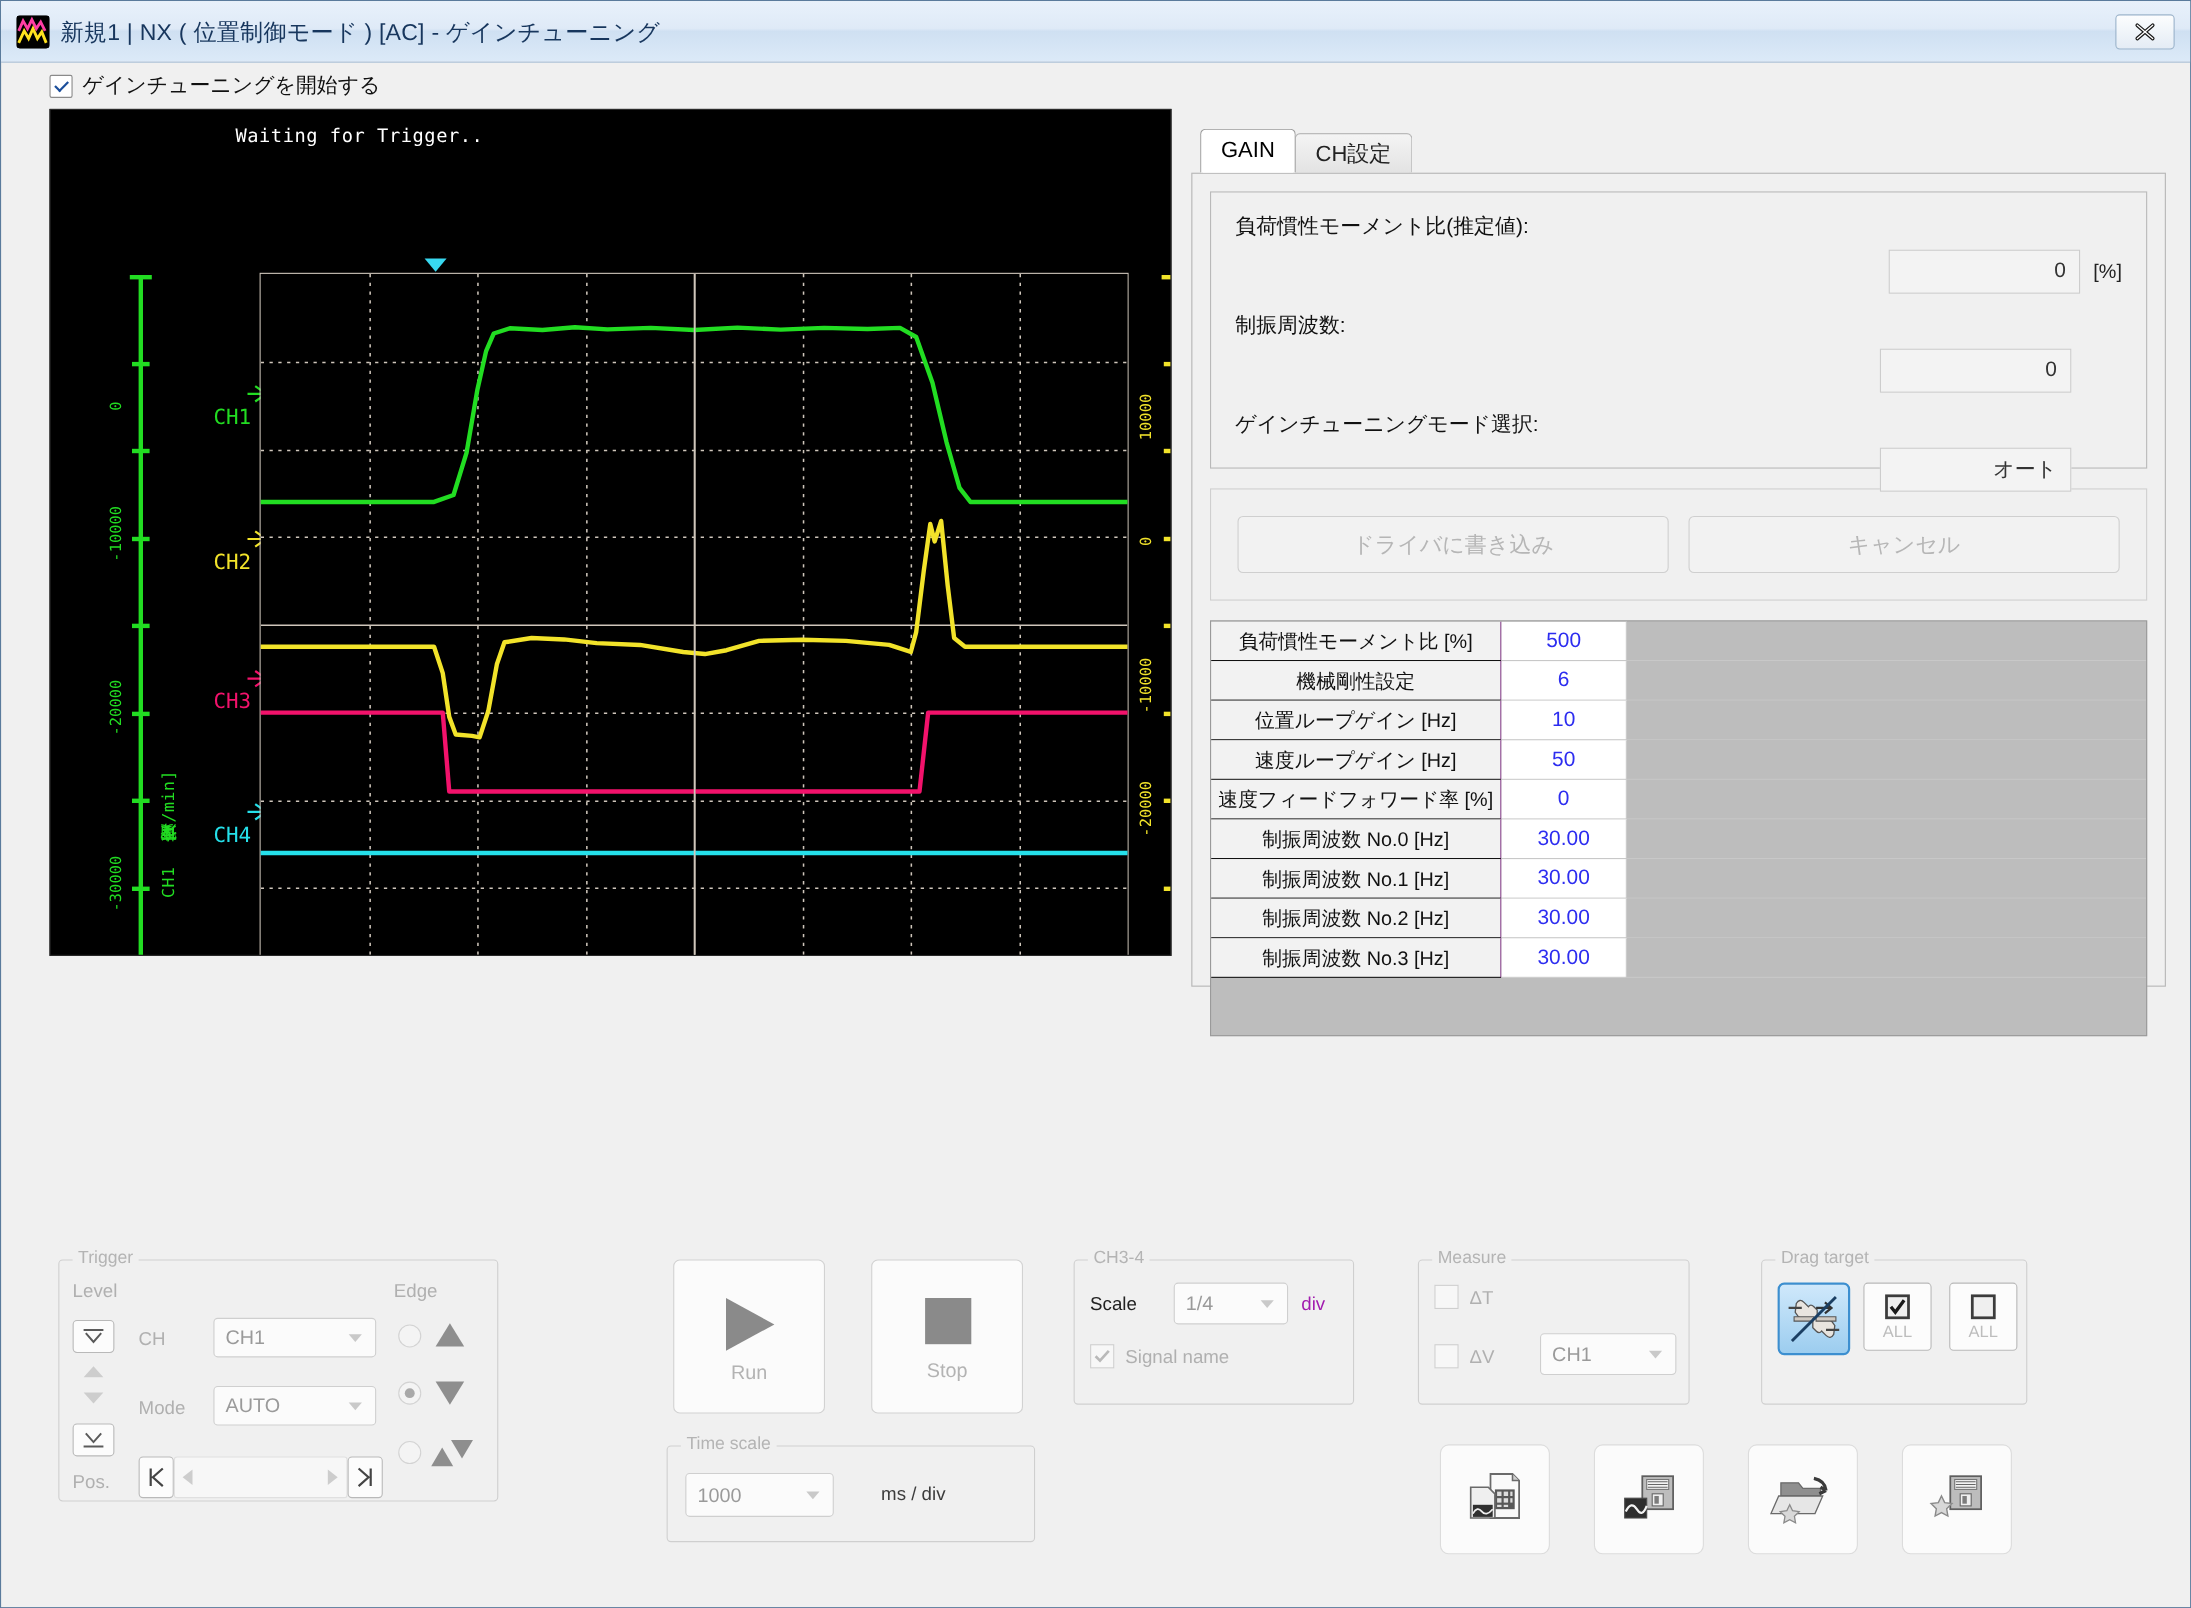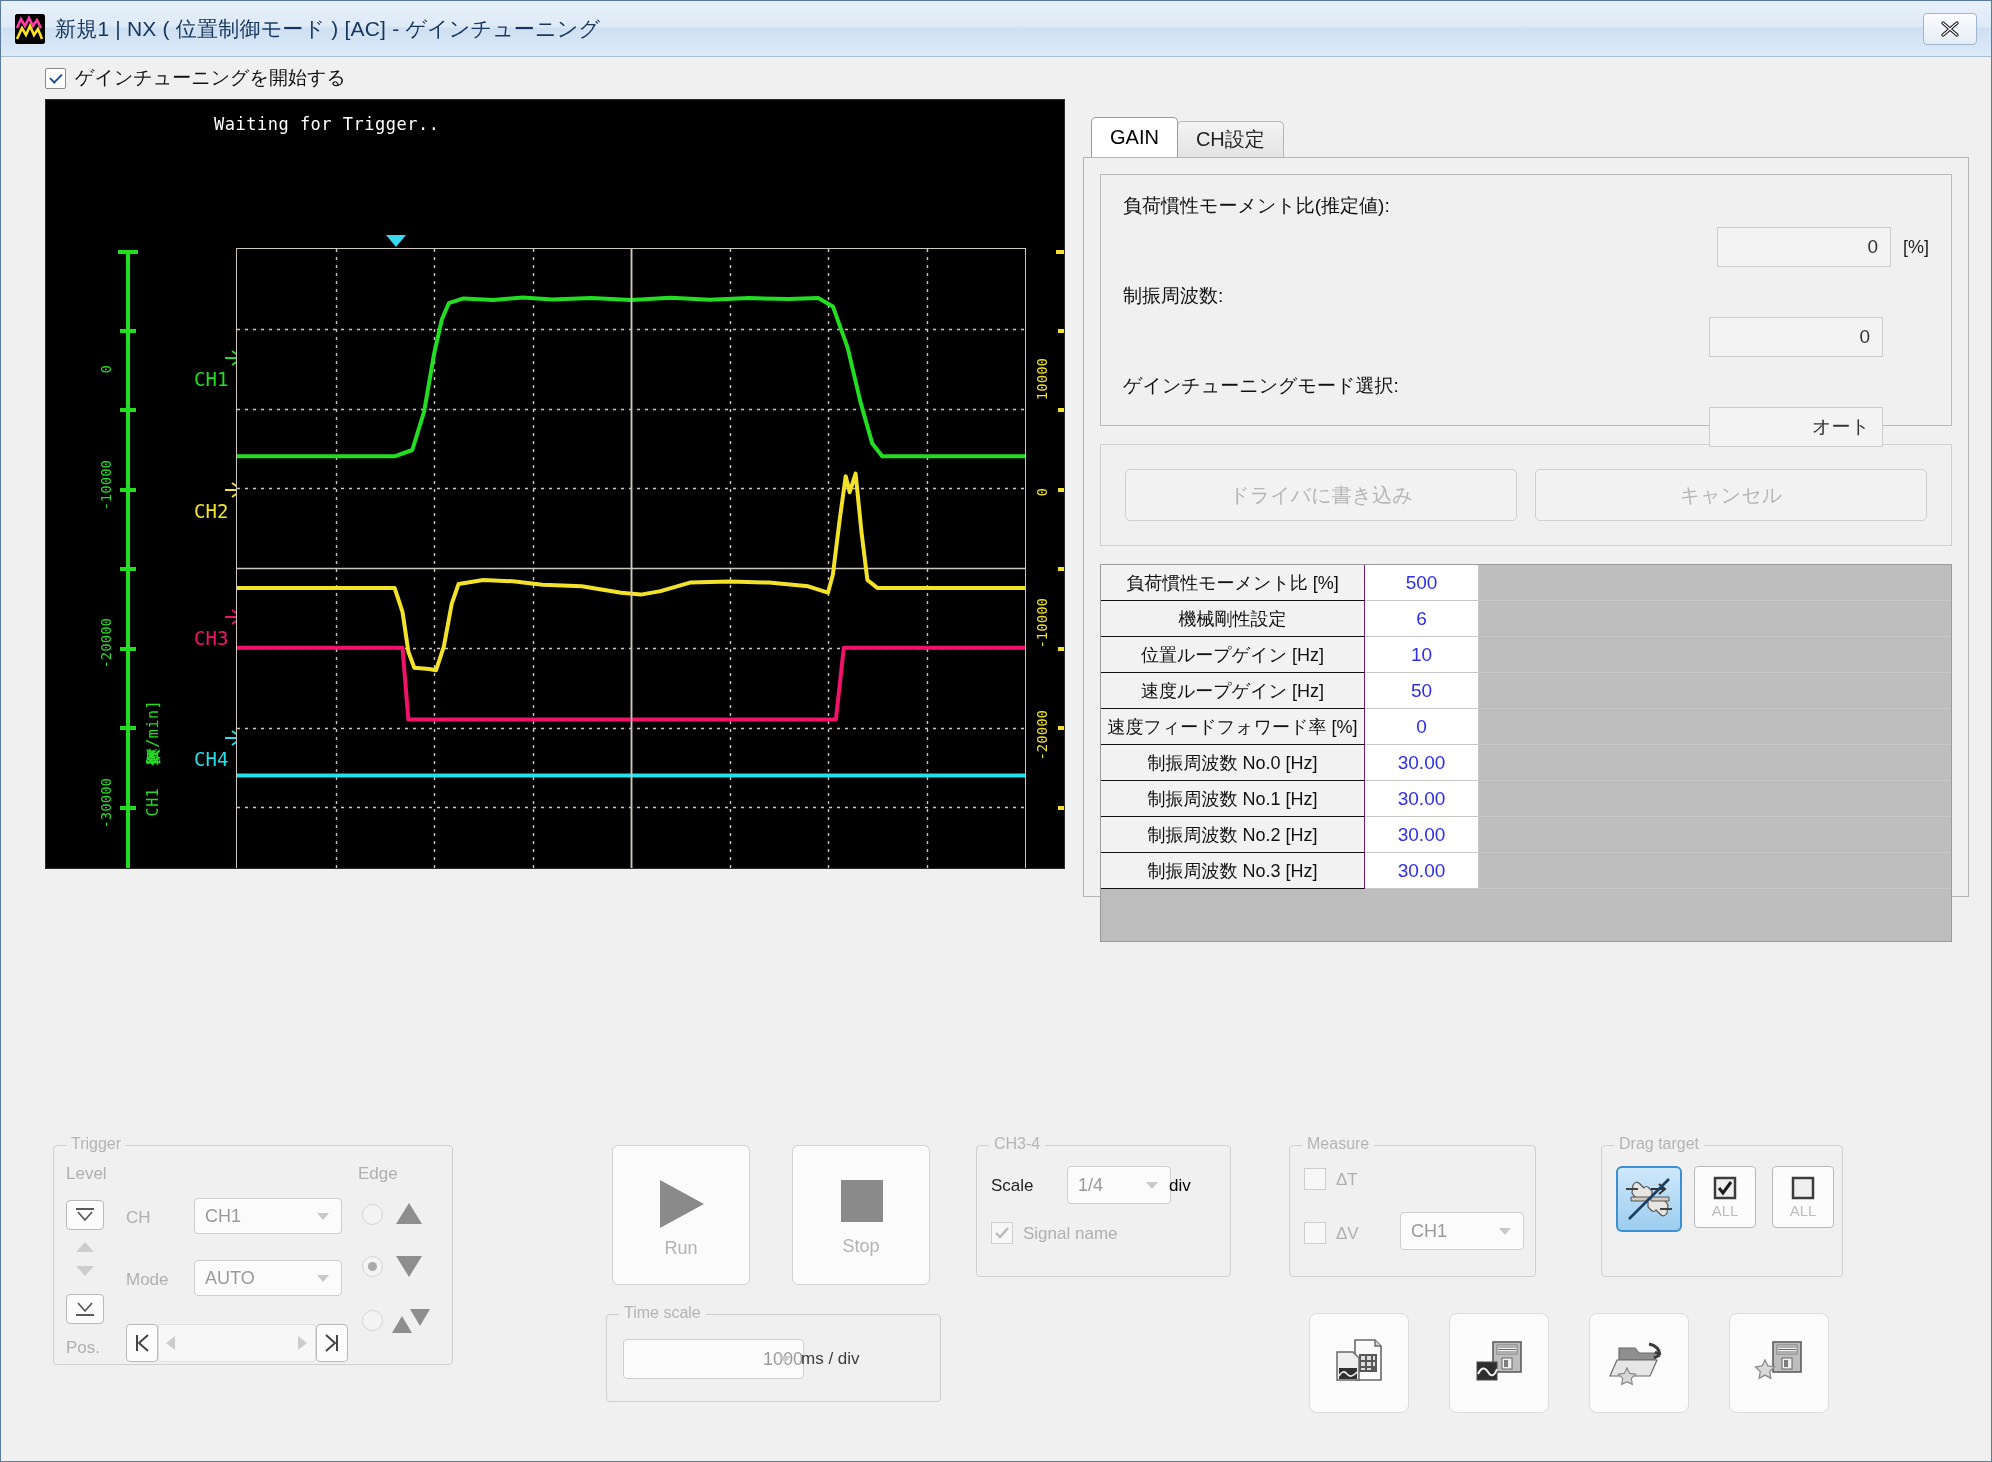--- a/index.html
+++ b/index.html
@@ -427,35 +427,35 @@
     </div>
     <div class="btn" style="left:791px;top:14px;width:138px;height:140px;">
       <svg width="64" height="60" viewBox="0 0 64 60">
           <rect x="12" y="6" width="42" height="42" fill="#8a8a8a"></rect>
         </svg>
       <span class="btn-cap">Stop</span>
     </div>
 
     <div class="gbox" style="left:605px;top:183px;width:335px;height:88px;">
       <span class="gbox-legend">Time scale</span>
-      <div class="combo" style="left:16px;top:24px;width:181px;height:40px;justify-content:flex-end;">
+      <div class="combo" style="left:16px;top:24px;width:135px;height:40px;">
         <span>1000</span>
         <span class="carat"></span>
       </div>
       <span class="lbl" style="left:194px;top:34px;color:#3c3c3c;">ms / div</span>
     </div>
 
     <div class="gbox" style="left:975px;top:14px;width:255px;height:132px;">
       <span class="gbox-legend">CH3-4</span>
       <span class="lbl dim" style="left:14px;top:30px;color:#222;">Scale</span>
       <div class="combo" style="left:90px;top:20px;width:104px;height:38px;">
         <span>1/4</span>
         <span class="carat"></span>
       </div>
-      <span class="lbl" style="left:192px;top:30px;color:#000000;">div</span>
+      <span class="lbl" style="left:206px;top:30px;color:#a21caf;">div</span>
       <div class="cb-box" style="left:14px;top:76px;">
         <svg width="16" height="14" viewBox="0 0 16 14">
             <path d="M2 7 L6 11 L14 2" stroke="#b9b9b9" stroke-width="2.4" fill="none"></path>
           </svg>
       </div>
       <span class="lbl dim" style="left:46px;top:78px;">Signal name</span>
     </div>
 
     <div class="gbox" style="left:1288px;top:14px;width:247px;height:132px;">
       <span class="gbox-legend">Measure</span>

